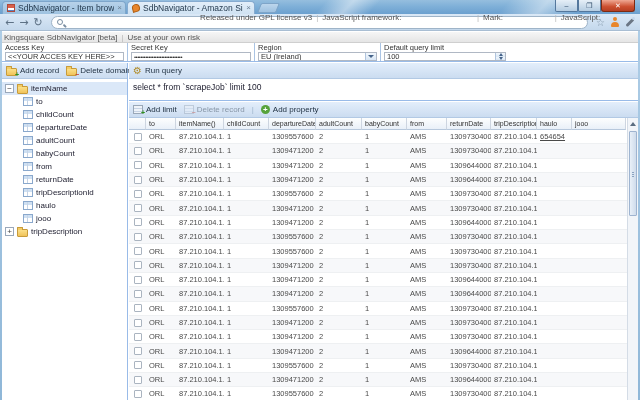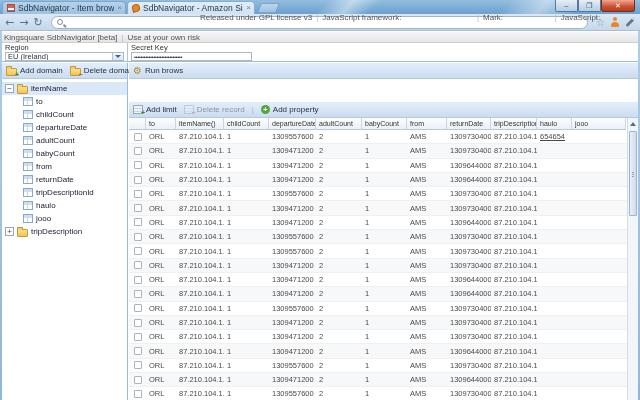--- a/index.html
+++ b/index.html
@@ -215,41 +215,59 @@
       <span>Mark:</span>
       <span class="ilink">Mark James</span>
       <span class="pipe">|</span>
       <span>JavaScript:</span>
       <span class="ilink">Kingsquare</span>
     </span>
   </div>
 
   <div class="formrow">
     <div class="fsec" style="width:126px;">
+      <div class="flabel">Access Key</div>
+      <div class="finput">&lt;&lt;YOUR ACCES KEY HERE&gt;&gt;</div>
+    </div>
+    <div class="fsec" style="width:127px;">
+      <div class="flabel">Secret Key</div>
+      <div class="finput dots">••••••••••••••••••••••••••••••</div>
+    </div>
+    <div class="fsec" style="width:126px;">
       <div class="flabel">Region</div>
       <div class="finput">
         <span>EU (Ireland)</span>
         <span class="ddbtn">
             <i></i>
           </span>
       </div>
     </div>
-    <div class="fsec" style="width:127px;">
-      <div class="flabel">Secret Key</div>
-      <div class="finput dots">••••••••••••••••••••••••••••••</div>
+    <div class="fsec" style="width:128px;">
+      <div class="flabel">Default query limit</div>
+      <div class="finput">
+        <span>100</span>
+        <span class="spin">
+          <span class="up">
+              <i></i>
+            </span>
+          <span class="dn">
+              <i></i>
+            </span>
+        </span>
+      </div>
     </div>
   </div>
 
   <div class="leftpanel">
     <div class="tbar">
       <span class="tbtn">
         <span class="icon-folder">
             <span class="badge badge-add">+</span>
           </span>
-        <span>Add domain</span>
+        <span>Add record</span>
       </span>
       <span class="tbtn">
         <span class="icon-folder">
             <span class="badge badge-del">−</span>
           </span>
         <span>Delete domain</span>
       </span>
     </div>
     <div class="tree" id="tree">
         <div class="trow selected">
@@ -302,23 +320,24 @@
           <span class="icon-folder"></span>
           <span>tripDescription</span>
         </div>
       </div>
   </div>
 
   <div class="rightpanel">
     <div class="tbar">
       <span class="tbtn">
         <span class="icon-gear">⚙</span>
-        <span>Run brows</span>
+        <span>Run query</span>
       </span>
     </div>
+    <div class="querybox">select * from `scrapeJob` limit 100</div>
     <div class="tbar rtoolbar">
       <span class="tbtn">
         <span class="icon-grid">
             <span class="badge badge-add">+</span>
           </span>
         <span>Add limit</span>
       </span>
       <span class="tbtn disabled">
         <span class="icon-grid">
             <span class="badge badge-del">−</span>

